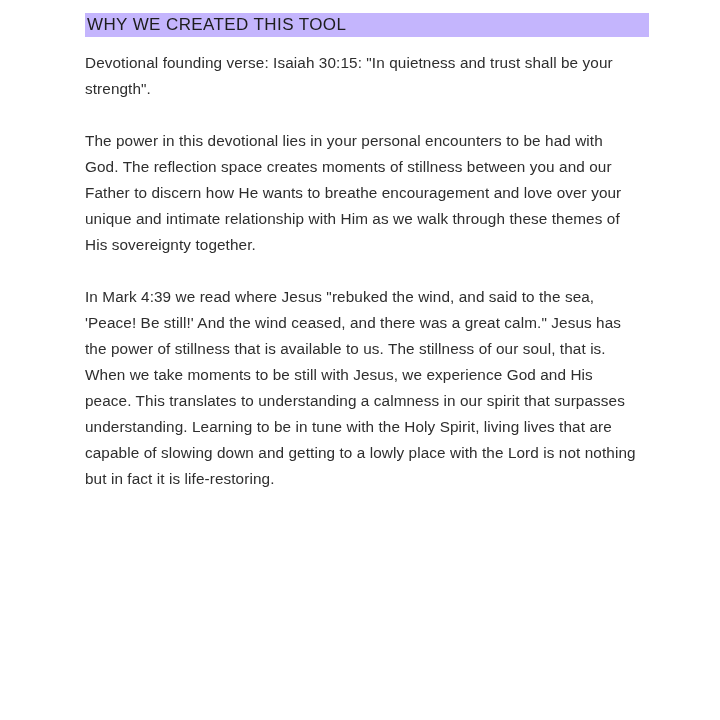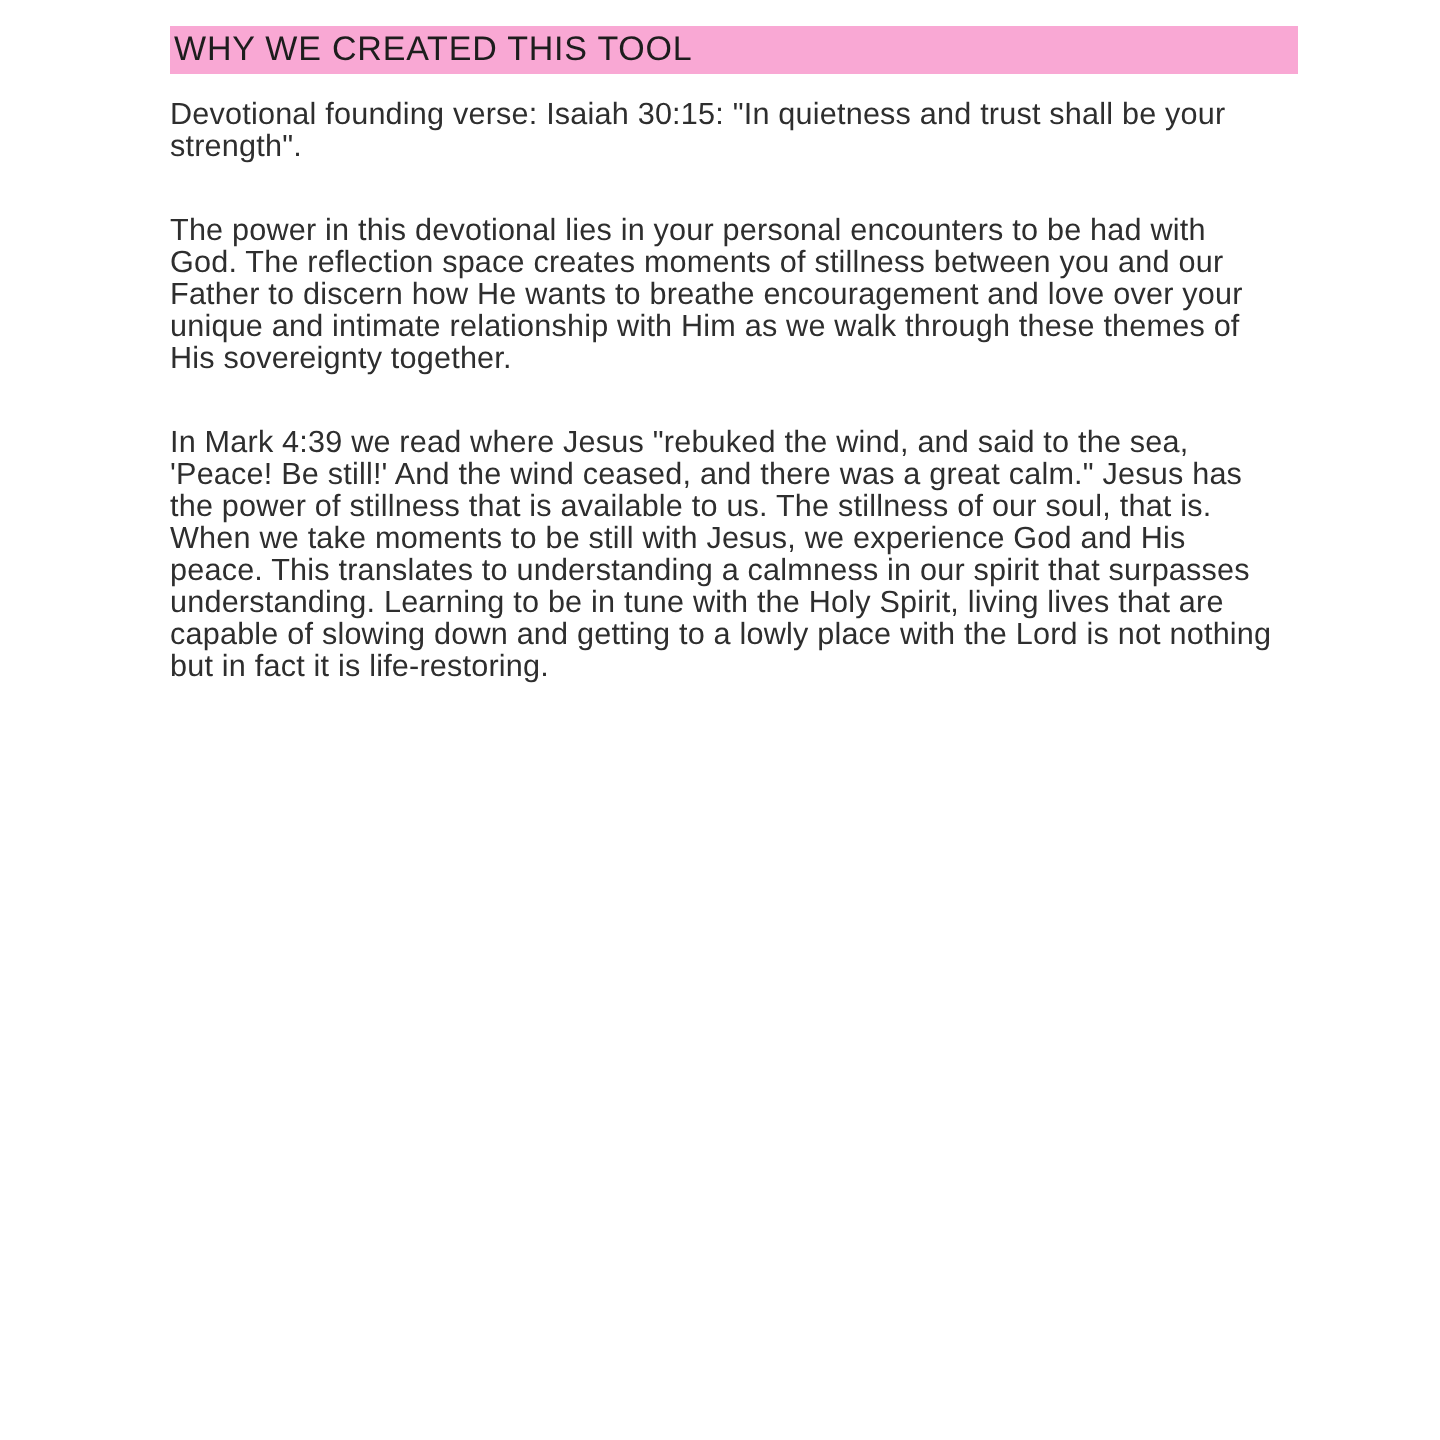--- a/index.html
+++ b/index.html
@@ -15,21 +15,21 @@
     height: 720px;
     background: #ffffff;
     overflow: hidden;
   }
   .section-bar {
     position: absolute;
     left: 85px;
     top: 13px;
     width: 564px;
     height: 24px;
-    background: #f9a8d4;
+    background: #c4b5fd;
     display: flex;
     align-items: center;
   }
   .section-title {
     margin: 0;
     padding-left: 2px;
     font-size: 17px;
     font-weight: 500;
     letter-spacing: 0.4px;
     color: #1d1d1d;
@@ -38,21 +38,21 @@
   .content {
     position: absolute;
     left: 85px;
     top: 50px;
     width: 552px;
   }
   .para {
     margin: 0 0 26px 0;
     font-size: 15.3px;
     font-weight: 300;
-    line-height: 16px;
+    line-height: 26px;
     letter-spacing: 0.1px;
     color: #2e2e2e;
   }
   .para:last-child { margin-bottom: 12px; }
 </style>
 </head>
 <body>
 
 <div class="page">
 

